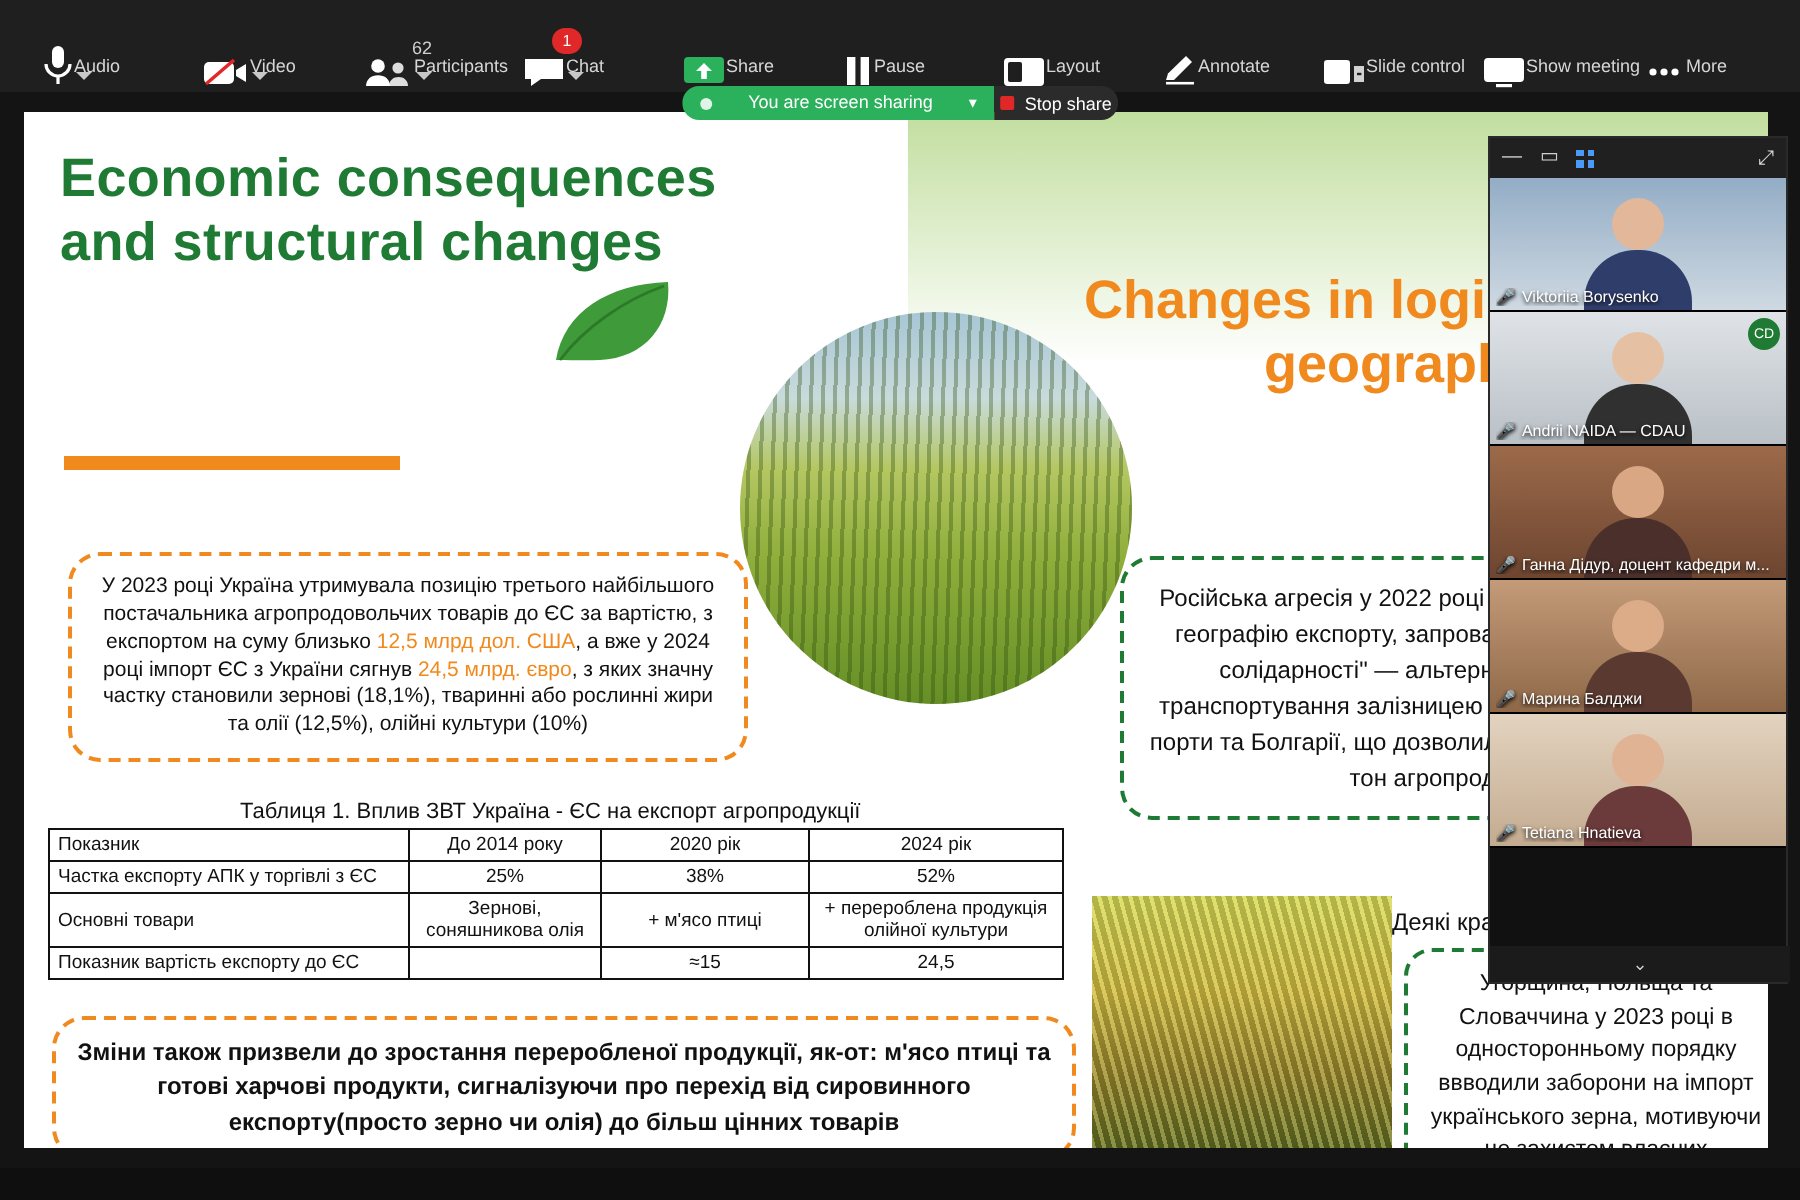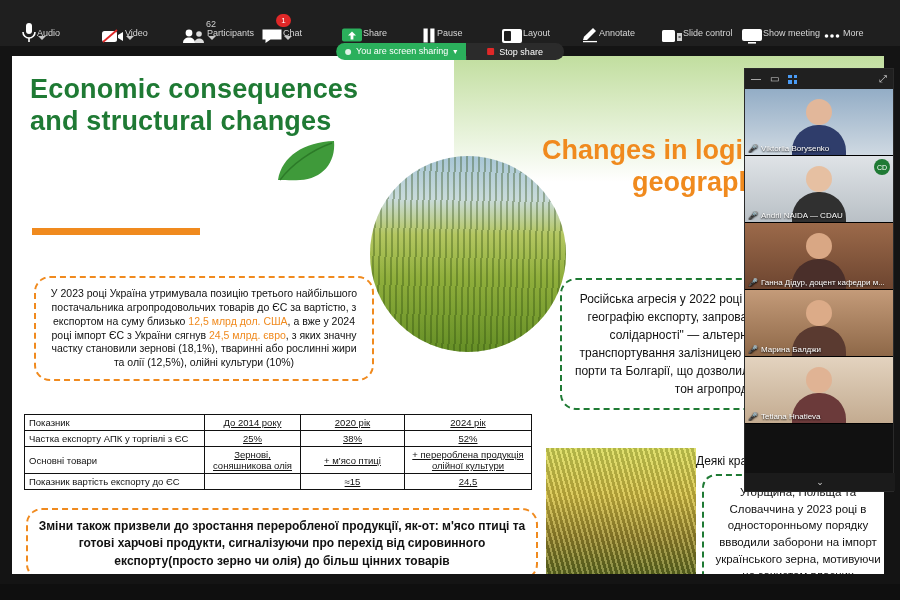--- a/index.html
+++ b/index.html
@@ -47,26 +47,26 @@
 
   
   .share-bar {
     position: absolute; top: 43px; left: 50%; transform: translateX(-50%);
     display: flex; align-items: center; height: 17px;
     border-radius: 9px; overflow: hidden; z-index: 30;
   }
   .share-bar .lft {
     background: #2bb05c; color: #fff; font-size: 9px;
     padding: 0 9px 0 9px; height: 17px; line-height: 17px;
-    display: flex; align-items: center; gap: 5px;
+    display: flex; align-items: center; gap: 18px;
   }
   .share-bar .dot-g { width:6px; height:6px; border-radius:50%; background:#fff; opacity:.85;}
   .share-bar .rgt {
     background: #2b2b2b; color: #fff; font-size: 9px;
-    padding: 0 21px; height: 17px; display: flex; align-items: center; gap: 5px;
+    padding: 0 3px; height: 17px; display: flex; align-items: center; gap: 5px;
   }
   .sq-red { width: 7px; height: 7px; background: #e02828; border-radius: 1px; }
 
   
   .stage {
     position: absolute; top: 46px; left: 0; width: 900px; height: 538px;
     background: #141414;
   }
   .slide {
     position: absolute; top: 10px; left: 12px; width: 872px; height: 518px;
@@ -141,21 +141,21 @@
     position: absolute; top: 344px; left: 108px; font-size: 11px; color: #111; z-index: 6;
   }
   table.slide-table {
     position: absolute; top: 358px; left: 12px; width: 508px;
     border-collapse: collapse; background: #fff; z-index: 6;
     font-size: 9.5px; color: #111;
   }
   table.slide-table td {
     border: 1px solid #111; padding: 2px 4px; vertical-align: middle;
   }
-  table.slide-table td.c { text-align: center; text-decoration: underline; }
+  table.slide-table td.c { text-align: center; }
 
   
   .box-orange-bottom {
     position: absolute; top: 452px; left: 14px; width: 512px;
     border: 2px dashed #f08a1e; border-radius: 16px;
     padding: 8px 10px; z-index: 6; text-align: center;
     font-size: 12px; line-height: 1.45; color: #111; font-weight: bold;
   }
 
   
@@ -376,20 +376,21 @@
 
       <div class="box-orange">
         <span>У 2023 році Україна утримувала позицію третього найбільшого постачальника агропродовольчих товарів до ЄС за вартістю, з експортом на суму близько </span><span class="or">12,5 млрд дол. США</span><span>, а вже у 2024 році імпорт ЄС з України сягнув </span><span class="or">24,5 млрд. євро</span><span>, з яких значну частку становили зернові (18,1%), тваринні або рослинні жири та олії (12,5%), олійні культури (10%)</span>
       </div>
 
       <div class="box-green">Російська агресія у 2022 році порушила логістику та географію експорту, запровадив так звані "шляхи солідарності" — альтернативні маршрути транспортування залізницею чи через чорноморські порти та Болгарії, що дозволило експортувати 68 млн тон агропродукції.</div>
 
       <div class="mini-green">Деякі країни</div>
       <div class="box-green-2">Угорщина, Польща та Словаччина у 2023 році в односторонньому порядку ввводили заборони на імпорт українського зерна, мотивуючи це захистом власних фермерів.</div>
 
+      <div class="tbl-cap">Таблиця 1. Вплив ЗВТ Україна - ЄС на експорт агропродукції</div>
       <table class="slide-table">
         <tbody>
             <tr>
           <td style="width:180px;">Показник</td>
           <td class="c" style="width:96px;">До 2014 року</td>
           <td class="c" style="width:104px;">2020 рік</td>
           <td class="c">2024 рік</td>
         </tr>
         <tr>
           <td>Частка експорту АПК у торгівлі з ЄС</td>

